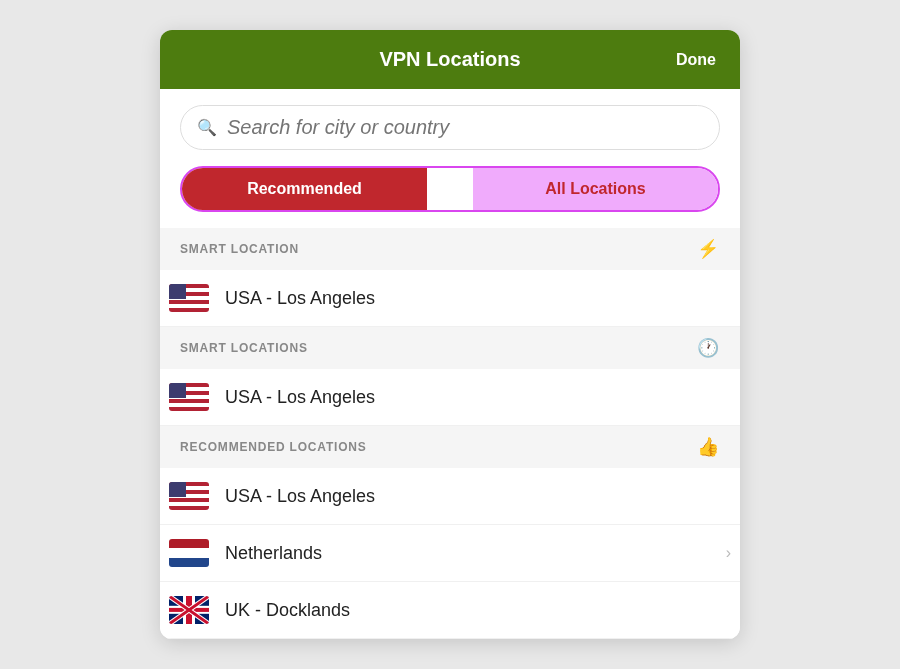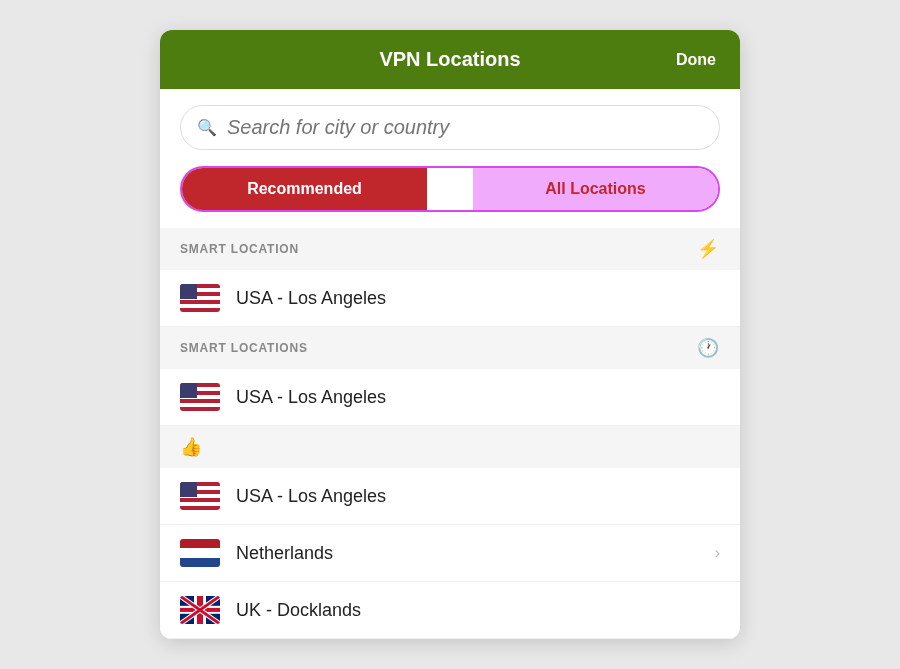--- a/index.html
+++ b/index.html
@@ -114,21 +114,21 @@
       letter-spacing: 0.8px;
     }
     .section-icon {
       font-size: 18px;
       color: #888;
     }
     
     .location-row {
       display: flex;
       align-items: center;
-      padding: 14px 20px;
+      padding: 14px 9px;
       background: #fff;
       border-bottom: 1px solid #f0f0f0;
       cursor: pointer;
     }
     .flag {
       width: 40px;
       height: 28px;
       margin-right: 16px;
       flex-shrink: 0;
       border-radius: 3px;
@@ -274,20 +274,21 @@
         <div class="stripe stripe-red"></div>
         <div class="stripe stripe-white"></div>
         <div class="stripe stripe-red"></div>
       </div>
       <div class="flag-usa-canton"></div>
     </div>
     <span class="location-name">USA - Los Angeles</span>
   </div>
 
   <div class="section-header">
+    <span class="section-label">RECOMMENDED LOCATIONS</span>
     <span class="section-icon">👍</span>
   </div>
 
   <div class="location-row">
     <div class="flag flag-usa">
       <div class="flag-usa-stripes">
         <div class="stripe stripe-red"></div>
         <div class="stripe stripe-white"></div>
         <div class="stripe stripe-red"></div>
         <div class="stripe stripe-white"></div>

